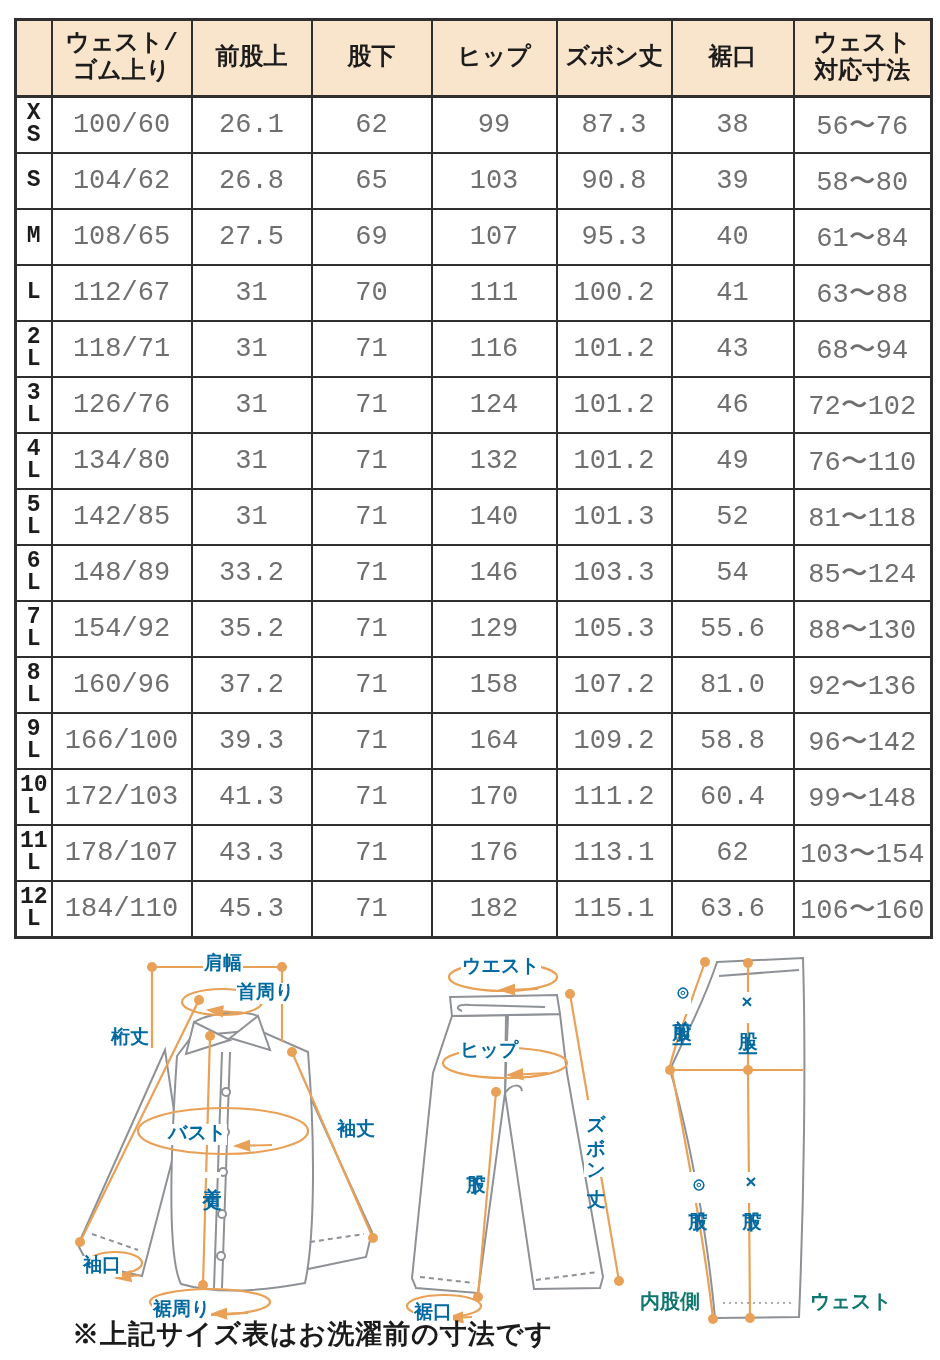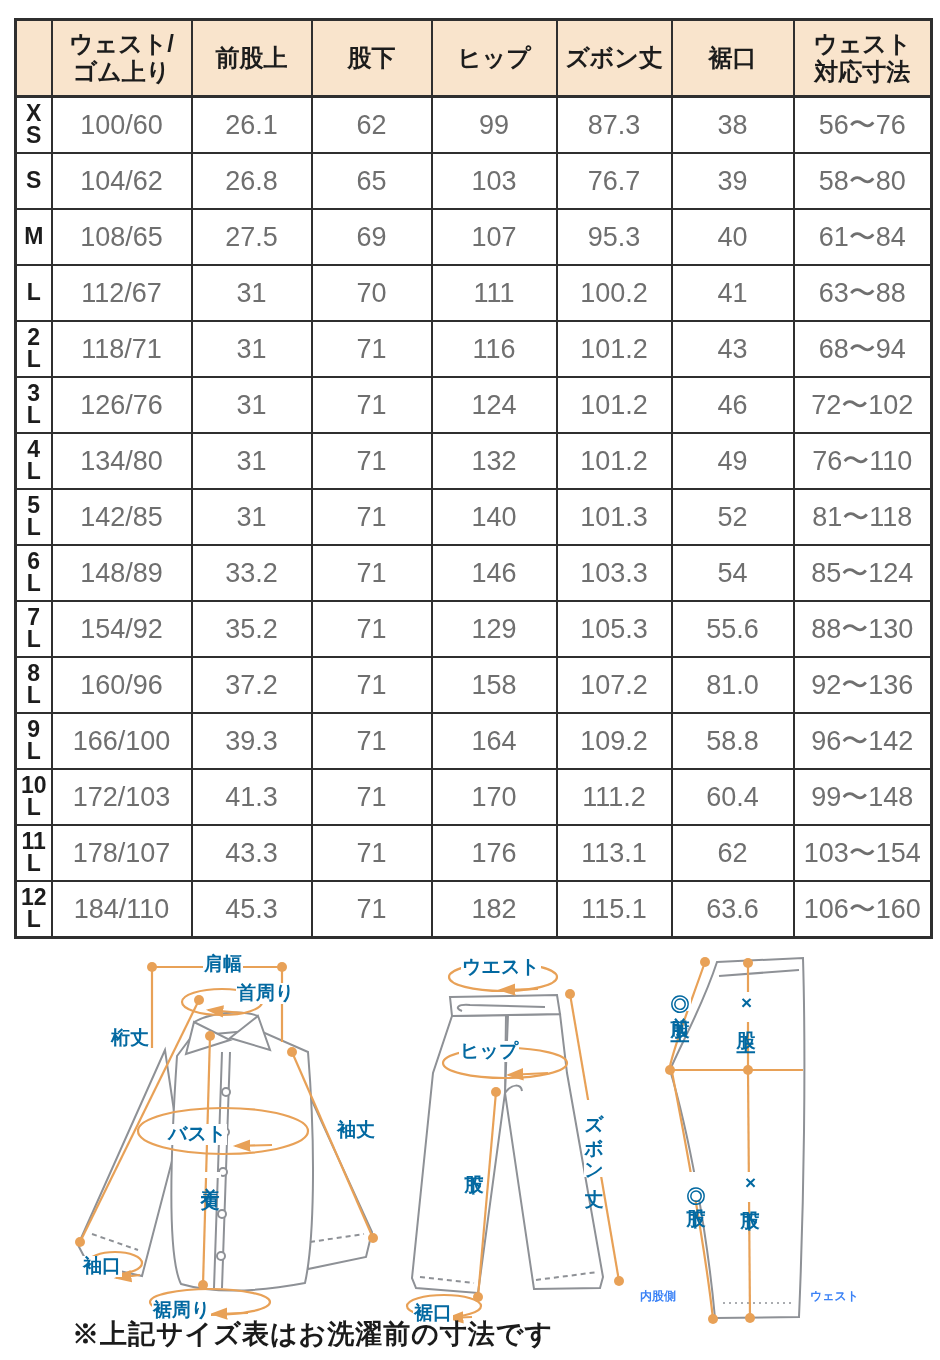--- a/index.html
+++ b/index.html
@@ -1,33 +1,33 @@
 <!DOCTYPE html>
 <html><head>
 <meta charset="utf-8">
 <style>
   html,body{margin:0;padding:0;background:#fff;}
   #page{position:relative;width:940px;height:1360px;background:#fff;overflow:hidden;
-        font-family:Liberation Sans, sans-serif;}
+        font-family:Liberation Mono, monospace;}
 
   
   table.size-table{position:absolute;left:14px;top:18px;width:916px;border-collapse:collapse;
         table-layout:fixed;background:#fff;border:3px solid #2f2f2f;}
   .size-table th,.size-table td{border:2px solid #2f2f2f;text-align:center;vertical-align:middle;padding:0;}
   .size-table thead th{background:#f9e4cc;color:#1c1c1c;font-weight:700;font-size:24px;
         height:74px;line-height:1.15;white-space:pre-line;border-bottom:3px solid #2f2f2f;}
   .size-table tbody td{font-size:27px;color:#6f6f6f;height:54px;font-weight:400;}
   .size-table tbody th{font-size:23px;font-weight:700;color:#1c1c1c;line-height:0.95;white-space:pre-line;background:#fff;}
 
   
   #diagram-svg{position:absolute;left:0;top:0;width:940px;height:1360px;}
   .lbl{position:absolute;font-weight:700;font-size:19px;color:#0369a1;background:#fff;
        line-height:1.1;padding:0 1px;white-space:nowrap;}
   .vtext{writing-mode:vertical-rl;text-orientation:upright;letter-spacing:3px;line-height:1;}
-  .side-lbl{position:absolute;font-weight:700;font-size:12px;color:#3b82f6;background:transparent;white-space:nowrap;}
+  .side-lbl{position:absolute;font-weight:700;font-size:20px;color:#0f766e;background:transparent;white-space:nowrap;}
   .note{position:absolute;left:72px;top:1316px;font-size:27px;font-weight:700;color:#1b1b1b;letter-spacing:1px;}
 </style>
 </head>
 <body>
 
 <div id="page">
 
   <table class="size-table">
     <colgroup>
       <col style="width:36px">
@@ -64,21 +64,21 @@
           <td>87.3</td>
           <td>38</td>
           <td>56〜76</td>
         </tr>
         <tr>
           <th>S</th>
           <td>104/62</td>
           <td>26.8</td>
           <td>65</td>
           <td>103</td>
-          <td>76.7</td>
+          <td>90.8</td>
           <td>39</td>
           <td>58〜80</td>
         </tr>
         <tr>
           <th>M</th>
           <td>108/65</td>
           <td>27.5</td>
           <td>69</td>
           <td>107</td>
           <td>95.3</td>

